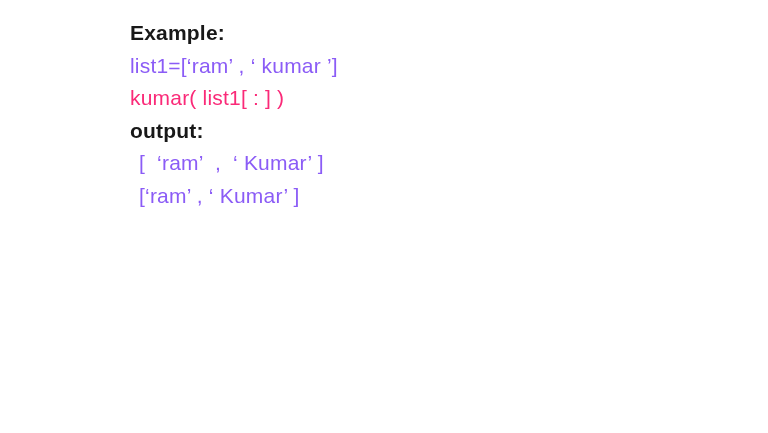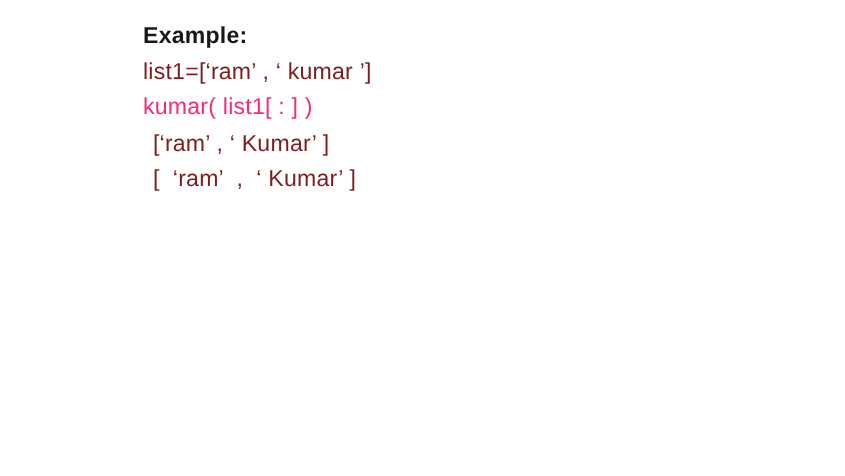--- a/index.html
+++ b/index.html
@@ -18,21 +18,21 @@
     background: #ffffff;
   }
   .text-block {
     position: absolute;
     left: 130px;
     top: 17px;
   }
   .line {
     font-size: 21px;
     line-height: 32.5px;
-    color: #7f1d1d;
+    color: #8b5cf6;
     white-space: pre;
     letter-spacing: 0.2px;
   }
   .line.bold {
     font-weight: 700;
     color: #181818;
   }
   .line.pink {
     color: #fa2a78;
   }
@@ -41,16 +41,17 @@
   }
 </style>
 </head>
 <body>
 
 <div class="slide">
   <div class="text-block">
     <div class="line bold">Example:</div>
     <div class="line">list1=[‘ram’ , ‘ kumar ’]</div>
     <div class="line pink">kumar( list1[ : ] )</div>
+    <div class="line bold">output:</div>
+    <div class="line indent">[  ‘ram’  ,  ‘ Kumar’ ]</div>
     <div class="line indent">[‘ram’ , ‘ Kumar’ ]</div>
-    <div class="line indent">[  ‘ram’  ,  ‘ Kumar’ ]</div>
   </div>
 </div>
 
 </body></html>

